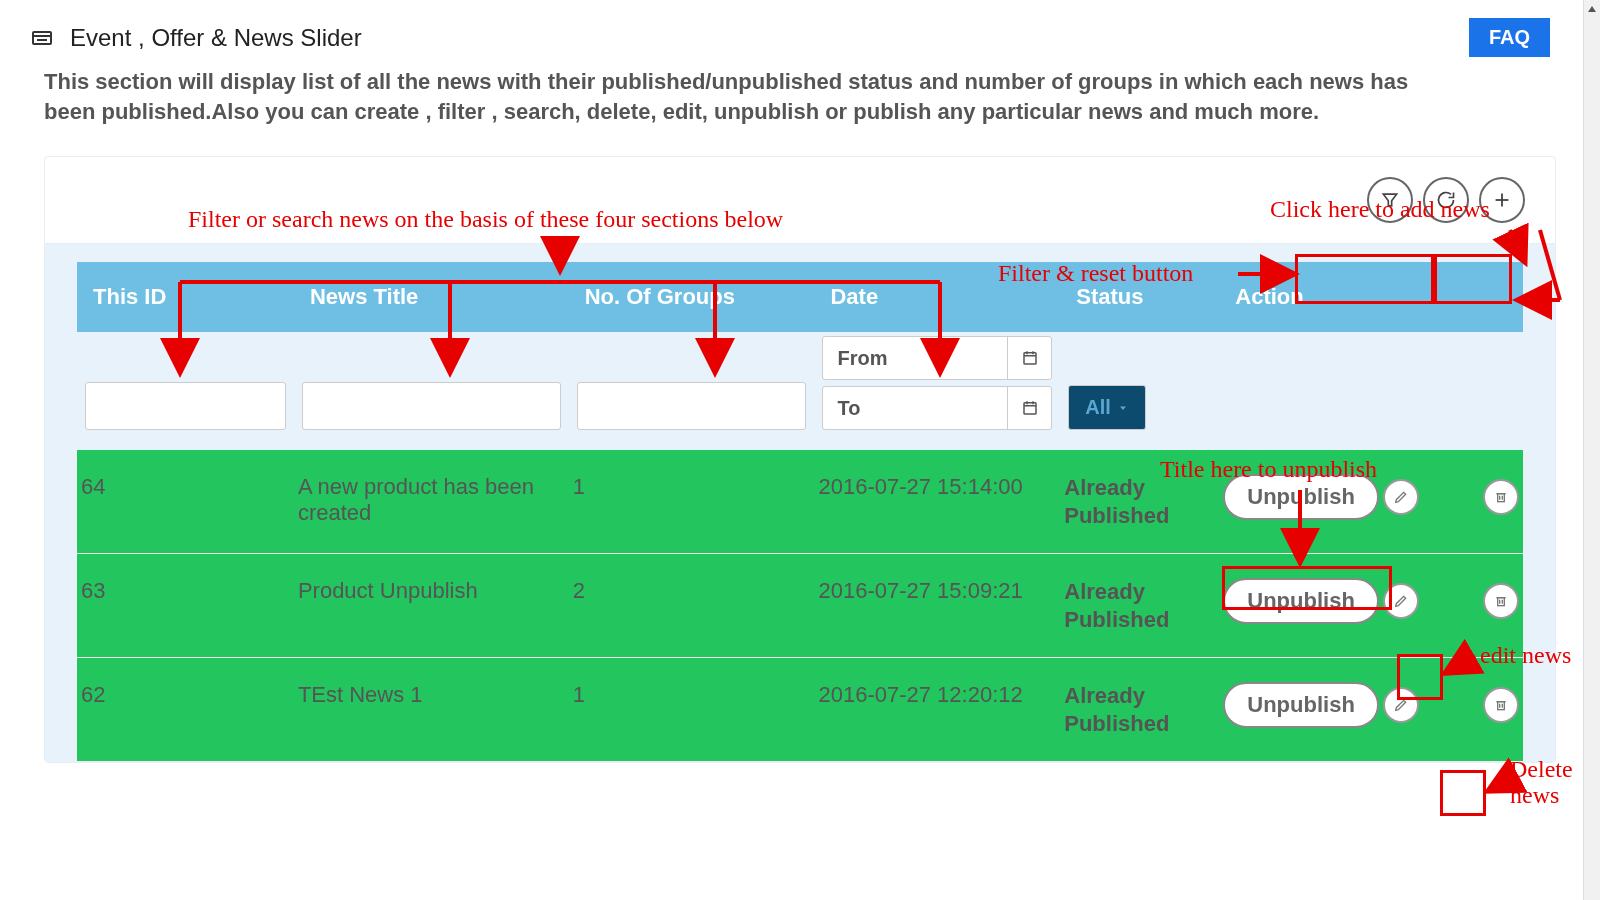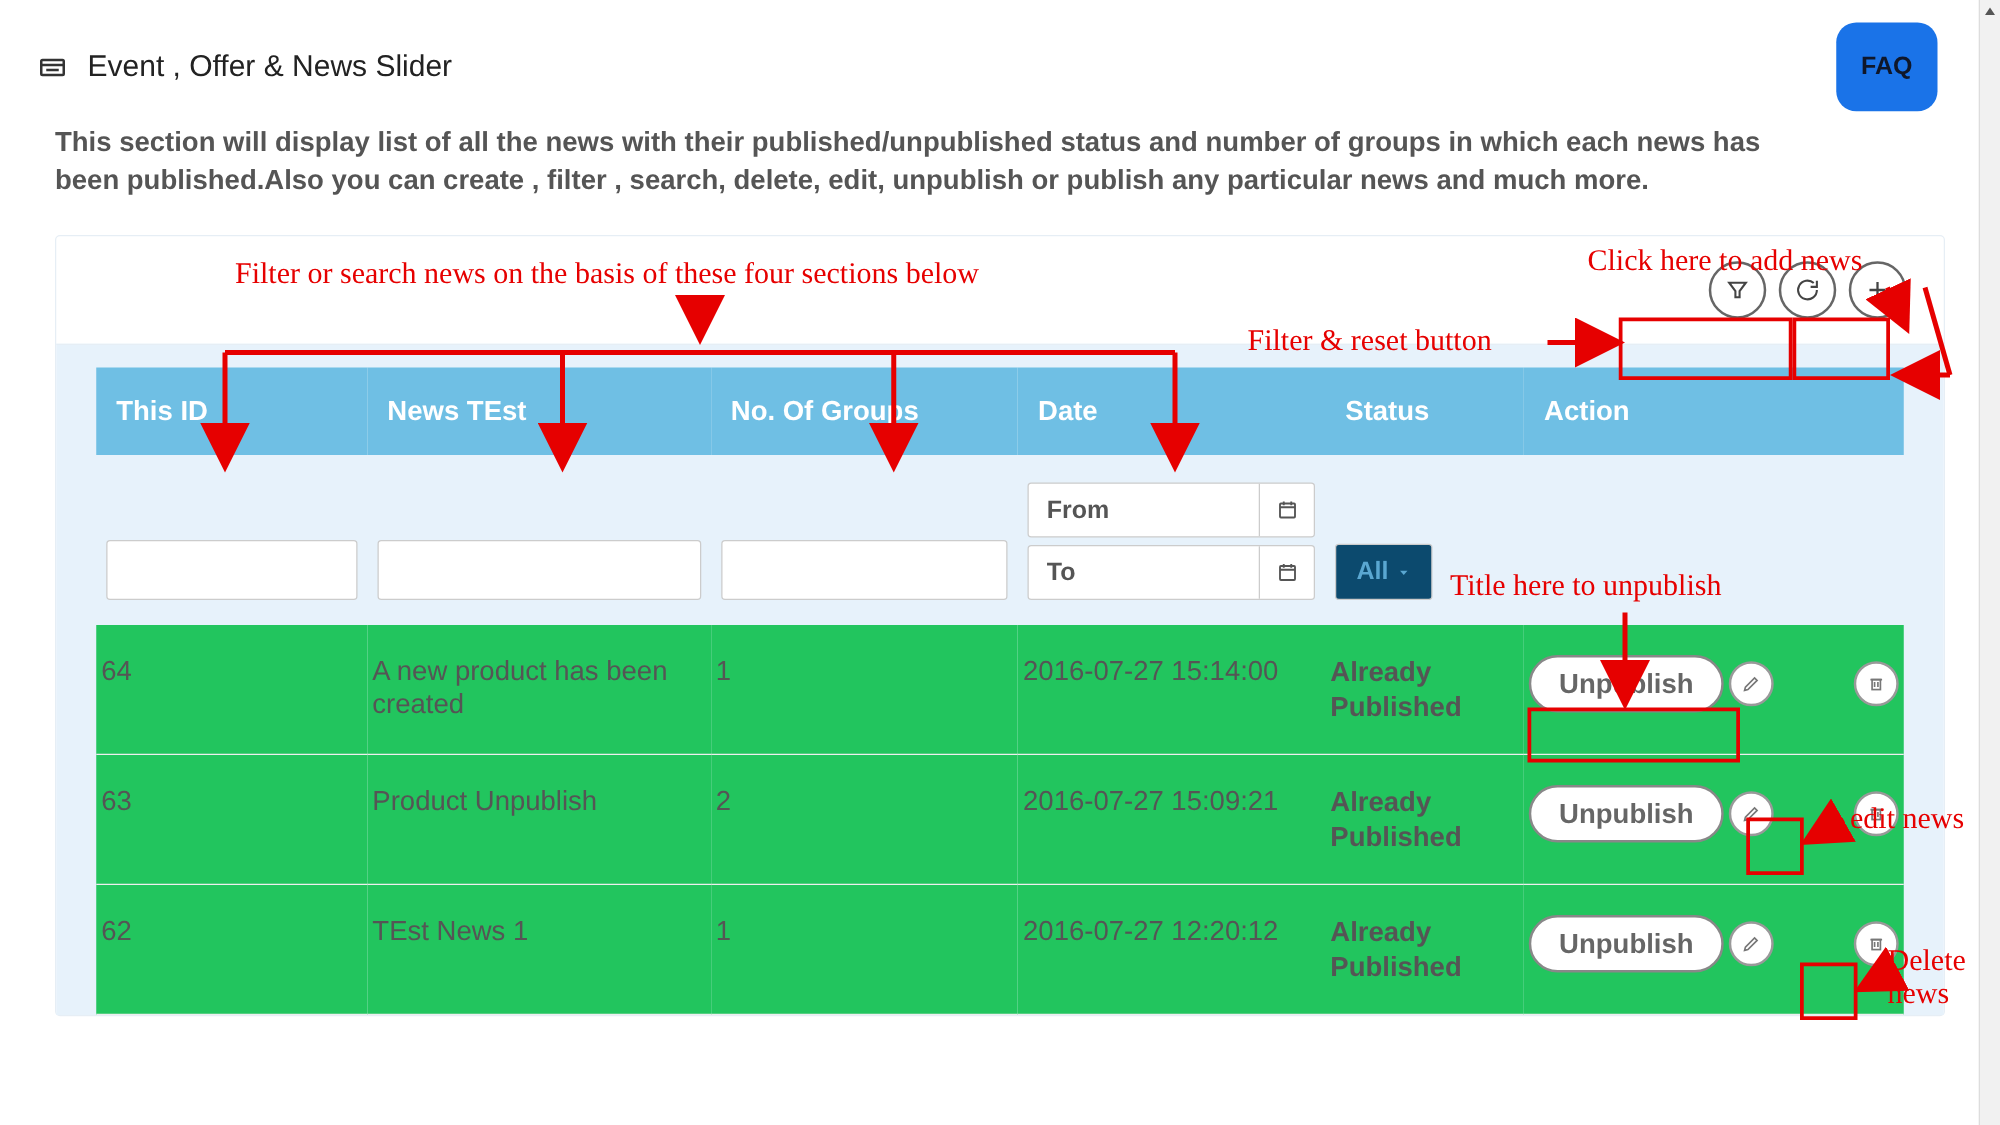--- a/index.html
+++ b/index.html
@@ -33,26 +33,26 @@
     display: flex;
     align-items: center;
     justify-content: space-between;
     padding: 18px 30px 10px 30px;
   }
   .header-left { display: flex; align-items: center; gap: 16px; }
   .header-icon { width: 24px; height: 24px; color:#333; }
   .header-title { font-size: 24px; font-weight: 400; color: #222; }
   .faq-btn {
     background: #1a73e8;
-    color: #0f172a;
+    color: #ffffff;
     border: none;
-    padding: 24px 20px;
+    padding: 8px 20px;
     font-size: 20px;
     font-weight: 600;
-    border-radius: 16px;
+    border-radius: 0;
     cursor: pointer;
     margin-right: 20px;
   }
   .content {
     padding: 0 44px;
   }
   .section-title {
     font-size: 34px;
     font-weight: 700;
     color: #444;
@@ -96,21 +96,21 @@
   thead th {
     background:#6fbfe4;
     color:#fff;
     font-size:22px;
     font-weight:700;
     text-align:left;
     padding:22px 16px;
   }
   thead th:first-child { border-top-left-radius:0; }
   .filter-row td {
-    padding:22px 8px 20px 8px;
+    padding:4px 8px 20px 8px;
     vertical-align:bottom;
   }
   .text-filter {
     width:100%;
     height:48px;
     border:1px solid #ccc;
     border-radius:3px;
     background:#fff;
     font-size:18px;
     padding:0 10px;
@@ -246,21 +246,21 @@
           <col style="width:15%">
             <col style="width:19%">
             <col style="width:17%">
             <col style="width:17%">
             <col style="width:11%">
             <col style="width:21%">
         </colgroup>
         <thead>
           <tr>
             <th>This ID</th>
-            <th>News TEst</th>
+            <th>News Title</th>
             <th>No. Of Groups</th>
             <th>Date</th>
             <th>Status</th>
             <th>Action</th>
           </tr>
         </thead>
         <tbody>
           <tr class="filter-row">
             <td><input class="text-filter" style=""></td>
             <td><input class="text-filter" style=""></td>

